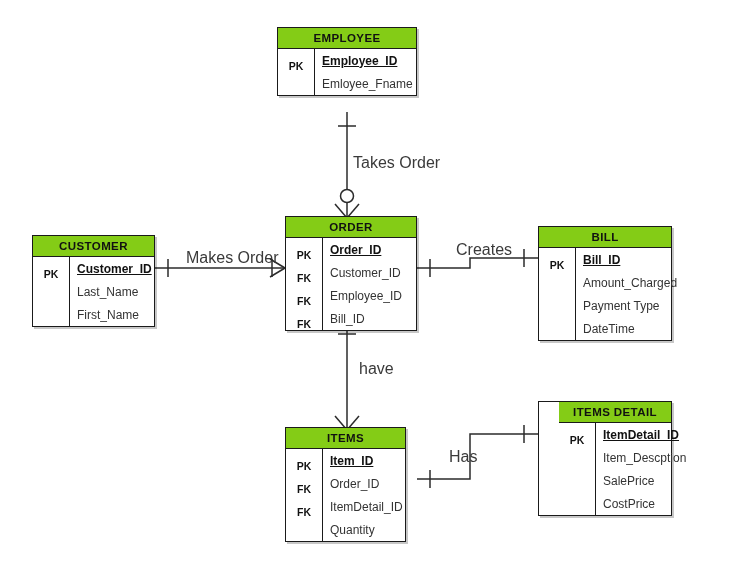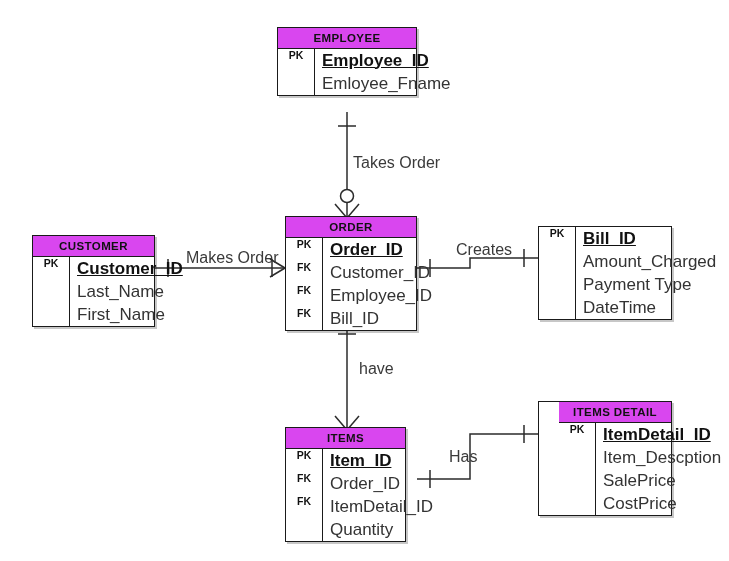--- a/index.html
+++ b/index.html
@@ -23,54 +23,54 @@
   }
   .er-table {
     position: absolute;
     box-sizing: border-box;
     border: 1.6px solid #1a1a1a;
     background: #ffffff;
     box-shadow: 2px 2px 0 rgba(0,0,0,0.22);
   }
   .er-header {
     box-sizing: border-box;
-    background: #d946ef;
+    background: #84cc16;
     border-bottom: 1.6px solid #1a1a1a;
     text-align: center;
     font-size: 11.5px;
     font-weight: bold;
     letter-spacing: 0.4px;
     color: #111111;
     line-height: 21px;
     height: 21px;
     white-space: nowrap;
   }
   .er-body {
     position: relative;
   }
   .er-row {
     display: flex;
-    align-items: flex-start;
+    align-items: flex-end;
     height: 23px;
     box-sizing: border-box;
     white-space: nowrap;
   }
   .er-key {
     width: 36px;
     min-width: 36px;
     text-align: center;
     font-size: 10.5px;
     font-weight: bold;
     color: #111111;
     box-sizing: border-box;
   }
   .er-attr {
     flex: 1;
     padding-left: 7px;
-    font-size: 17px;
+    font-size: 12px;
     color: #333333;
     box-sizing: border-box;
     border-left: 1.4px solid #1a1a1a;
     height: 100%;
     display: flex;
     align-items: center;
   }
   .er-attr.pk-attr {
     font-weight: bold;
     text-decoration: underline;
@@ -192,20 +192,21 @@
         <div class="er-attr">Employee_ID</div>
       </div>
       <div class="er-row">
         <div class="er-key">FK</div>
         <div class="er-attr">Bill_ID</div>
       </div>
     </div>
   </div>
 
   <div class="er-table" style="left:538px; top:226px; width:134px;">
+    <div class="er-header">BILL</div>
     <div class="er-body">
       <div class="er-row">
         <div class="er-key">PK</div>
         <div class="er-attr pk-attr">Bill_ID</div>
       </div>
       <div class="er-row">
         <div class="er-key"></div>
         <div class="er-attr">Amount_Charged</div>
       </div>
       <div class="er-row">

